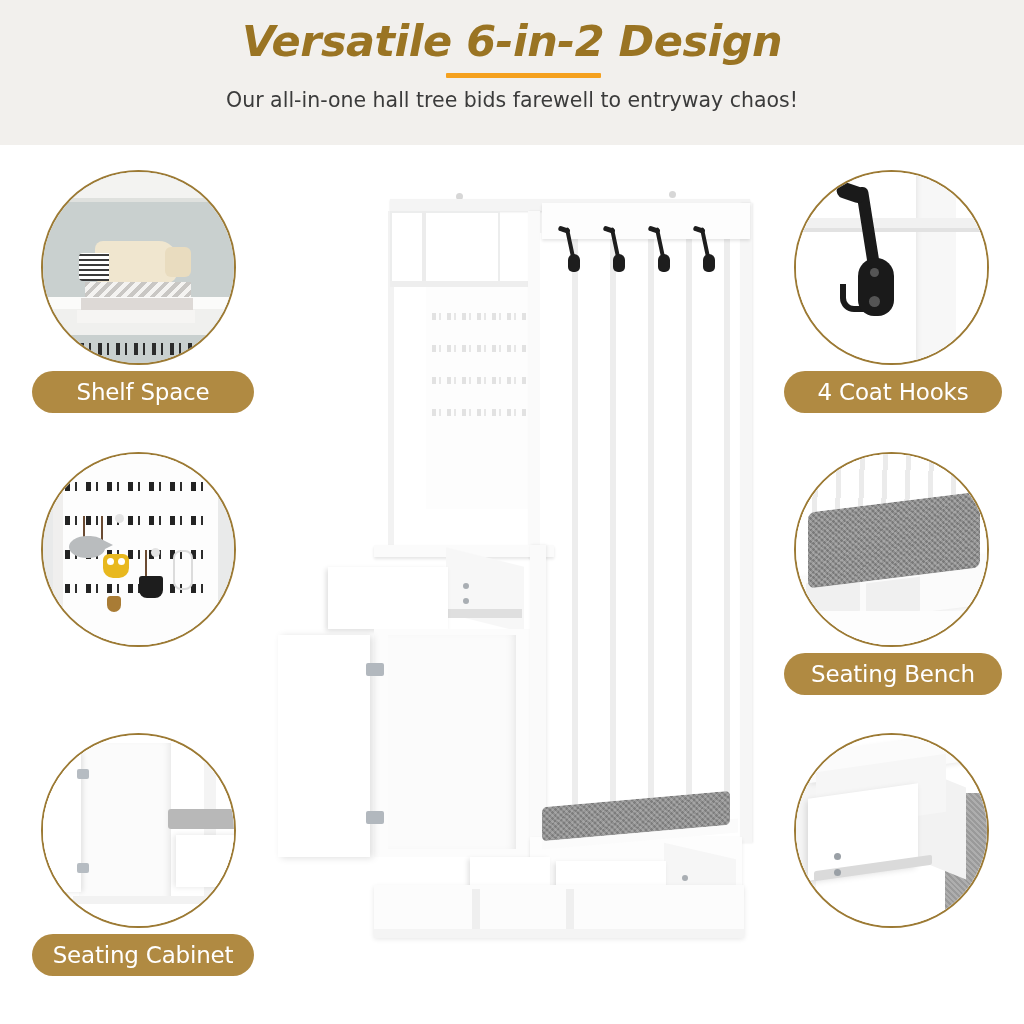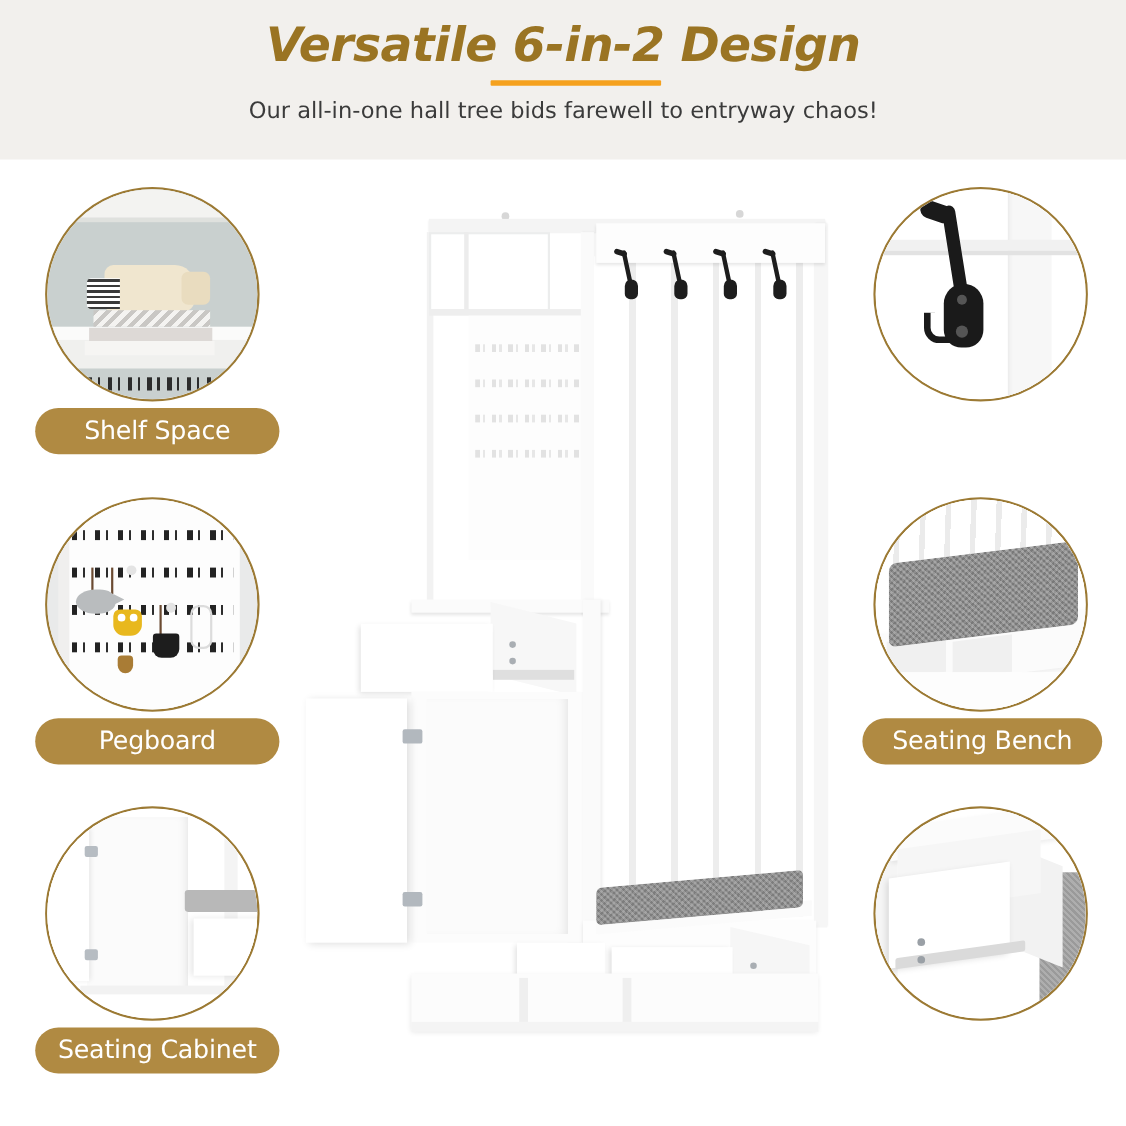--- a/index.html
+++ b/index.html
@@ -346,21 +346,20 @@
       <div class="strap" style="left:40px;top:62px;height:24px"></div>
       <div class="strap" style="left:58px;top:62px;height:24px"></div>
       <div class="bird"></div>
       <div class="owl"></div>
       <div class="strap" style="left:102px;top:96px;height:28px"></div>
       <div class="purse"></div>
       <div class="bell"></div>
       <div class="keys"></div>
     </div>
   </div>
-  <div class="callout-pill">Pegboard</div>
 </div>
 
 <div class="callout left" id="callout-storage">
   <div class="callout-circle">
     <div class="cab-scene">
       <div class="side-panel"></div>
       <div class="interior"></div>
       <div class="shelf"></div>
       <div class="door"></div>
       <div class="hinge" style="top:34px"></div>
@@ -376,20 +375,21 @@
   <div class="callout-circle">
     <div class="hook-scene">
       <div class="board-r"></div>
       <div class="rail-top"></div>
         <div class="rail-edge"></div>
       <div class="arm"></div>
       <div class="lowhook"></div>
       <div class="plate"></div>
     </div>
   </div>
+  <div class="callout-pill">4 Coat Hooks</div>
 </div>
 
 <div class="callout right" id="callout-bench">
   <div class="callout-circle">
     <div class="bench-scene">
       <div class="slats"></div>
       <div class="base"></div>
       <div class="cubby c1"></div>
         <div class="cubby c2"></div>
       <div class="cushion"></div>

